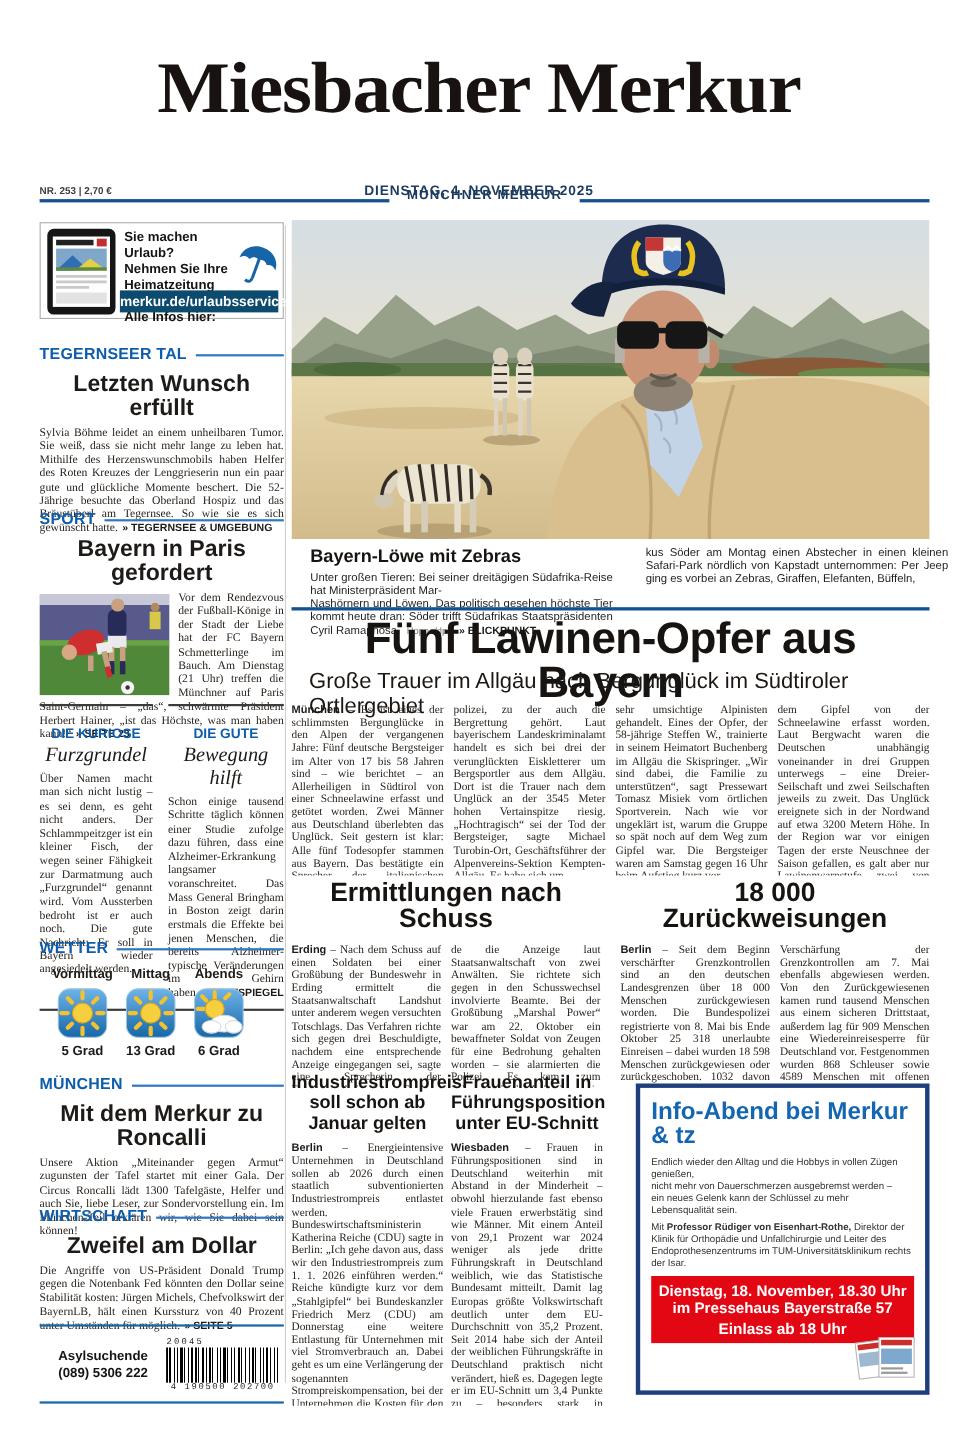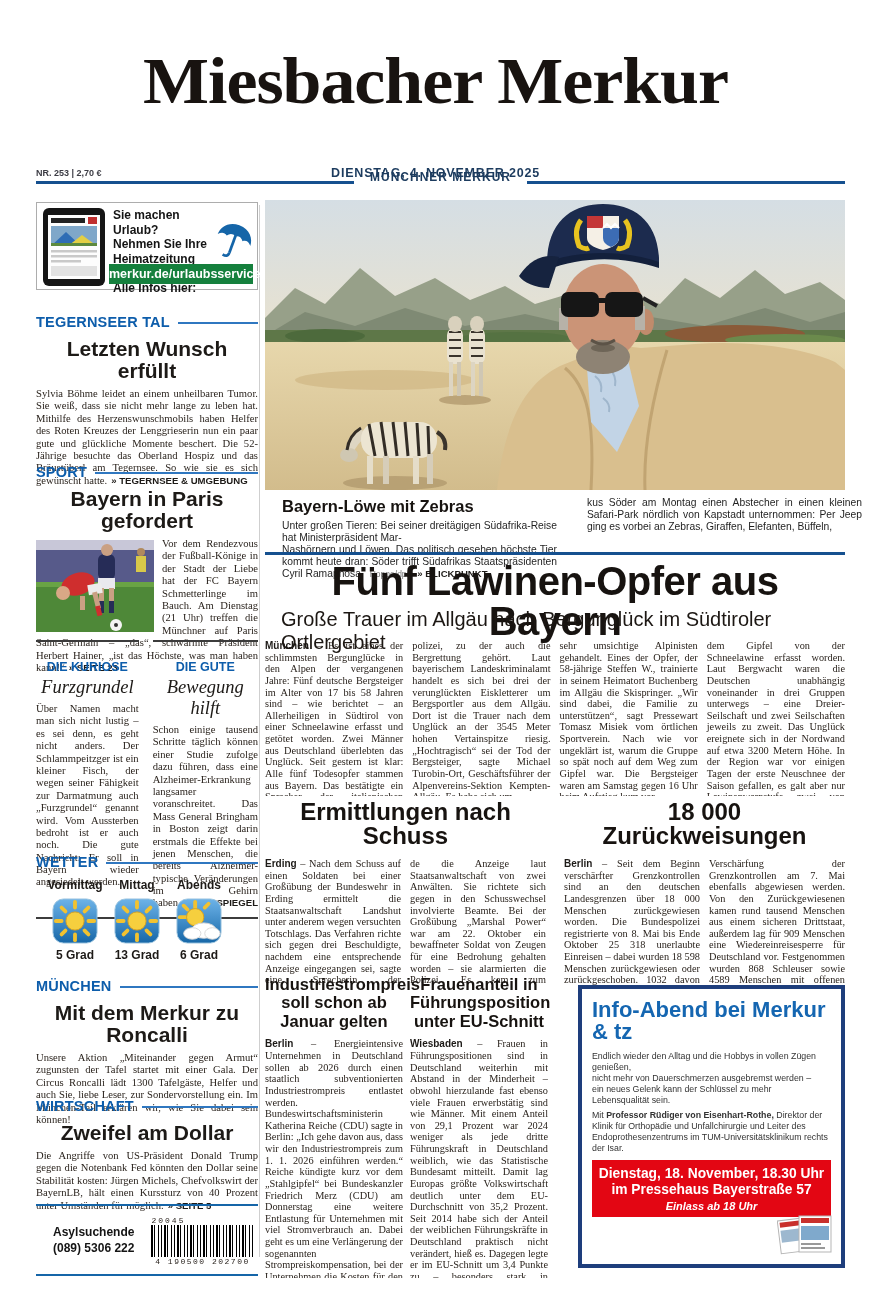--- a/index.html
+++ b/index.html
@@ -31,21 +31,21 @@
     color:#1d1a17;text-align:center;margin:8px 0 6px;line-height:1.05;}
   .side-body{font-size:10.6px;line-height:1.17;text-align:justify;color:#2a231d;}
   .ref{font-family:"Liberation Sans",sans-serif;font-weight:700;font-size:9.6px;white-space:nowrap;margin-left:4px;color:#1d1a17;}
 
   
   .adbox{position:relative;height:88px;border:1px solid #adadad;background:#fff;box-sizing:border-box;}
   .adbox .tablet{position:absolute;left:5px;top:4px;width:64px;height:80px;}
   .adbox .adtext{position:absolute;left:76px;top:5px;right:42px;
     font-family:"Liberation Sans",sans-serif;font-weight:700;font-size:12px;line-height:1.22;color:#141414;}
   .adbox .umbrella{position:absolute;right:2px;top:16px;width:42px;height:42px;}
-  .adbox .adurl{position:absolute;left:72px;right:4px;bottom:5px;height:20px;background:#15803d;
+  .adbox .adurl{position:absolute;left:72px;right:4px;bottom:5px;height:20px;background:#0c4a6e;
     color:#fff;font-family:"Liberation Sans",sans-serif;font-weight:700;font-size:12.5px;
     text-align:center;line-height:20px;}
 
   
   .sport-photo{float:left;width:118px;height:92px;margin:2px 8px 1px 0;display:block;}
   .sec-sport .side-body{text-align:justify;}
 
   
   .two-col{display:grid;grid-template-columns:1fr 1fr;column-gap:14px;}
   .two-col>div{border-top:2px solid #3c3c3c;border-bottom:2px solid #3c3c3c;padding:18px 0 7px;}
@@ -106,21 +106,21 @@
   
   .infoad{position:absolute;left:313px;top:10px;width:267px;height:283px;box-sizing:border-box;
     border:4px solid #1e3e7c;background:#fff;padding:8px 10px;font-family:"Liberation Sans",sans-serif;}
   .infoad .ia-title{font-weight:700;font-size:22px;color:#1566b1;line-height:1;margin:2px 0 8px;}
   .infoad .ia-sub{font-weight:700;font-size:12.8px;color:#16254d;line-height:1.22;white-space:pre-line;margin-bottom:7px;}
   .infoad .ia-body{font-size:8.8px;color:#333;line-height:1.25;white-space:pre-line;margin-bottom:4px;}
   .infoad .ia-body2{font-size:8.8px;color:#333;line-height:1.25;margin-bottom:6px;}
   .infoad .ia-body2 b{font-weight:700;}
   .infoad .ia-event{background:#e30613;color:#fff;text-align:center;padding:6px 3px 5px;margin:6px 0 7px;}
   .infoad .ia-ev1,.infoad .ia-ev2{font-weight:700;font-size:13.8px;line-height:1.2;}
-  .infoad .ia-ev3{font-weight:700;font-size:11px;margin-top:1px;font-style:italic;}
+  .infoad .ia-ev3{font-weight:700;font-size:14px;margin-top:1px;}
   .infoad .papers{position:absolute;right:6px;bottom:8px;width:58px;height:44px;}
 </style>
 </head>
 <body>
 
 <svg width="0" height="0" style="position:absolute" aria-hidden="true">
   <defs>
     <linearGradient id="wxg" x1="0" y1="0" x2="0" y2="1">
       <stop offset="0" stop-color="#6db3e8"></stop>
         <stop offset="1" stop-color="#1767a8"></stop>

